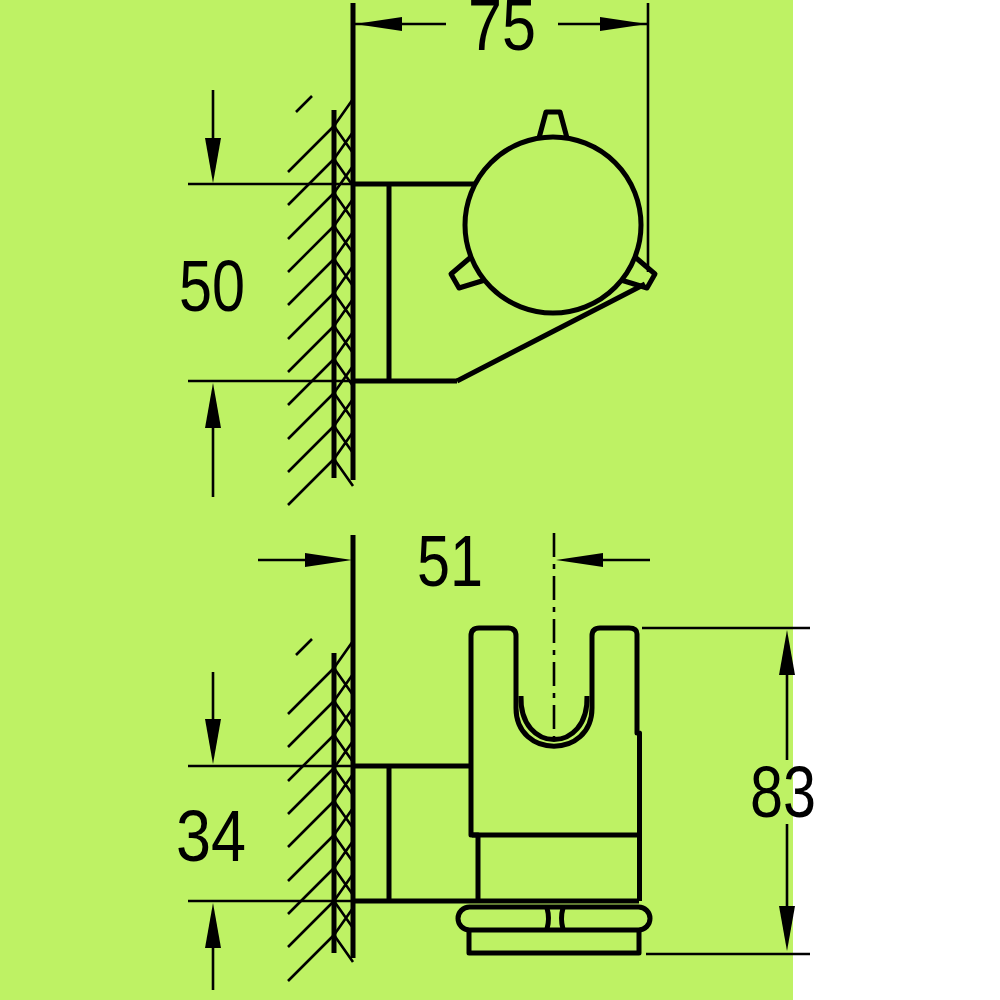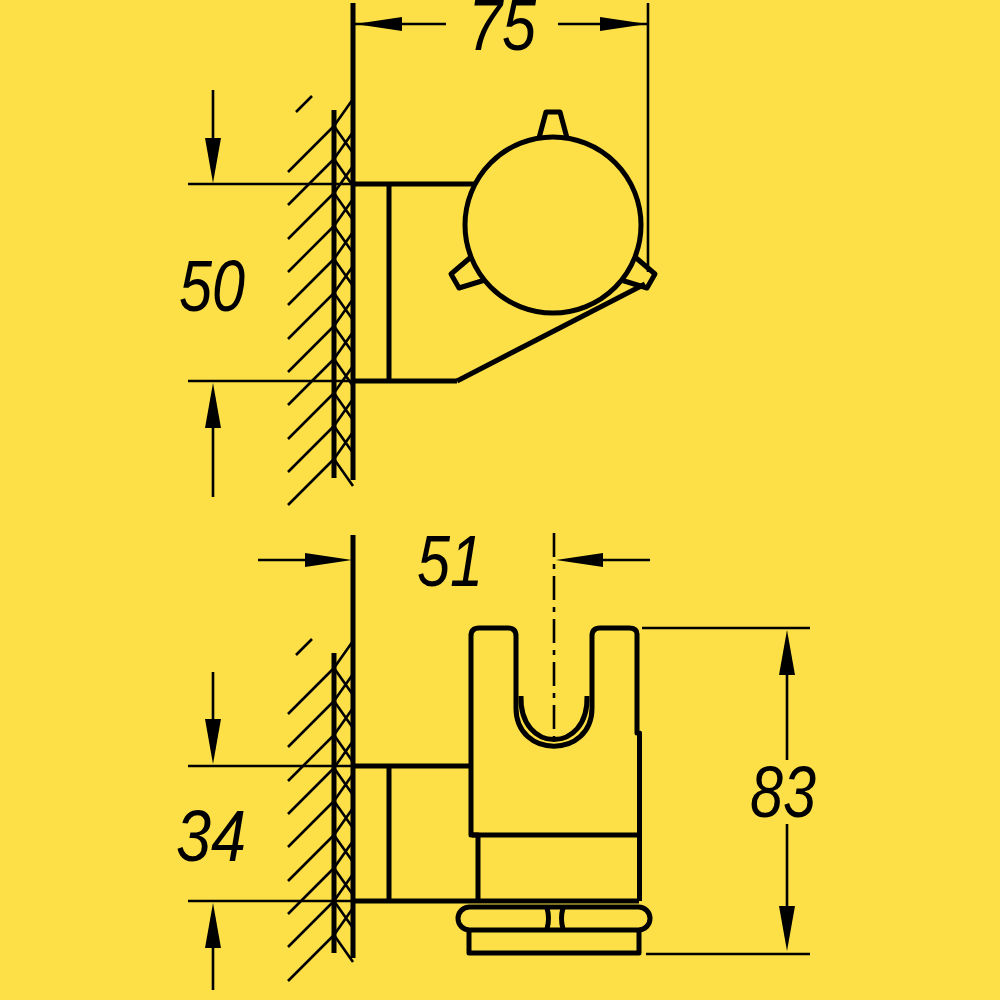--- a/index.html
+++ b/index.html
@@ -4,24 +4,23 @@
 <style>
   html, body {
     margin: 0;
     padding: 0;
     background: #ffffff;
     width: 1000px;
     height: 1000px;
     overflow: hidden;
   }
   .stage {
-    width: 1000px;
+    width: 793px;
     height: 1000px;
-    background: #fde047;
-    font-style: italic;
+    background: #bef264;
   }
   svg { display: block; }
   .ol {            
     fill: none;
     stroke: #000000;
     stroke-width: 5;
     stroke-linejoin: round;
     stroke-linecap: butt;
   }
   .thin {          

